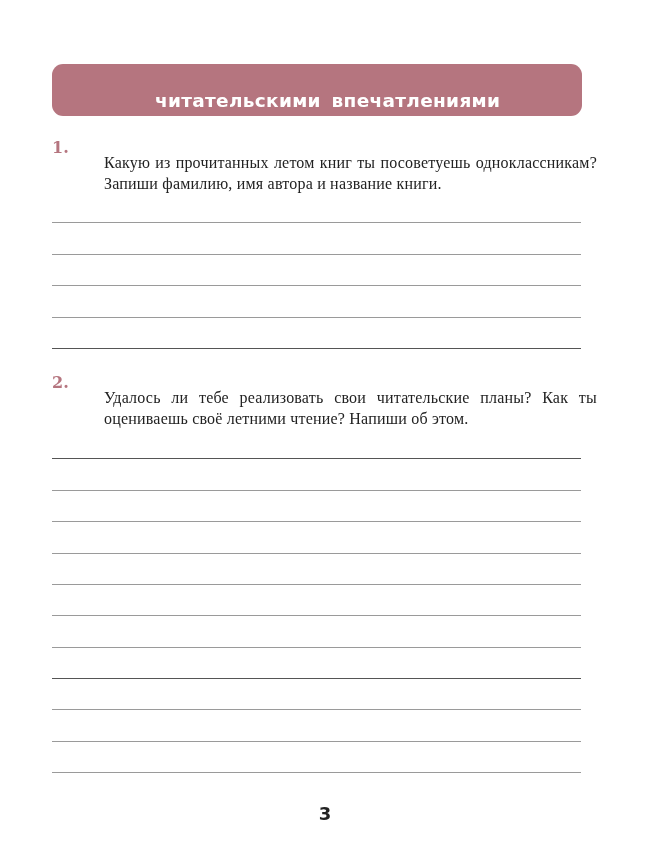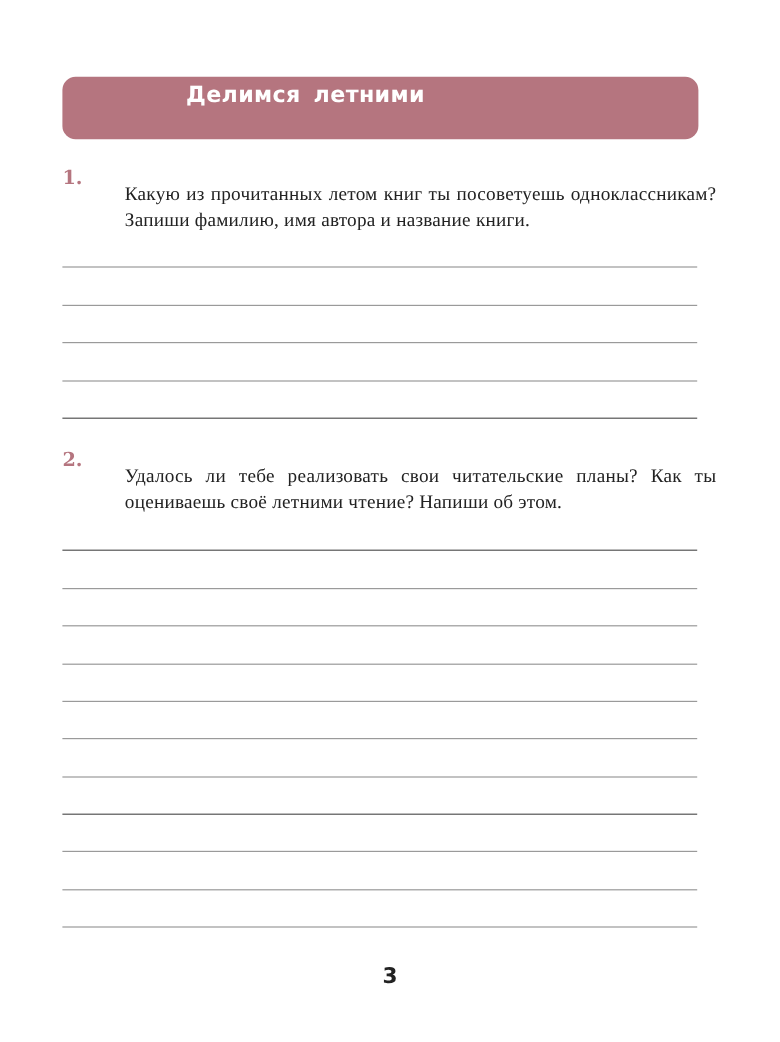--- a/index.html
+++ b/index.html
@@ -41,21 +41,22 @@
       position: absolute; left: 0; width: 650px; top: 803px; text-align: center;
       font-family: "DejaVu Sans", "Liberation Sans", sans-serif;
       font-weight: bold; font-size: 18px; color: #222;
     }
   </style>
 </head>
 <body>
 
 <div class="banner">
   <h1 class="banner-title">
-    <span>Делимся летними</span><br>
+    <br>
+    <span>читательскими впечатлениями</span>
   </h1>
 </div>
 
 <div class="task" style="top:137px;">
   <span class="task-num">1.</span>
   <p class="task-text">Какую из прочитанных летом книг ты посоветуешь одноклассникам? Запиши фамилию, имя автора и название книги.</p>
 </div>
 
 <div>
   <div class="rule" style="top:222px;"></div>

